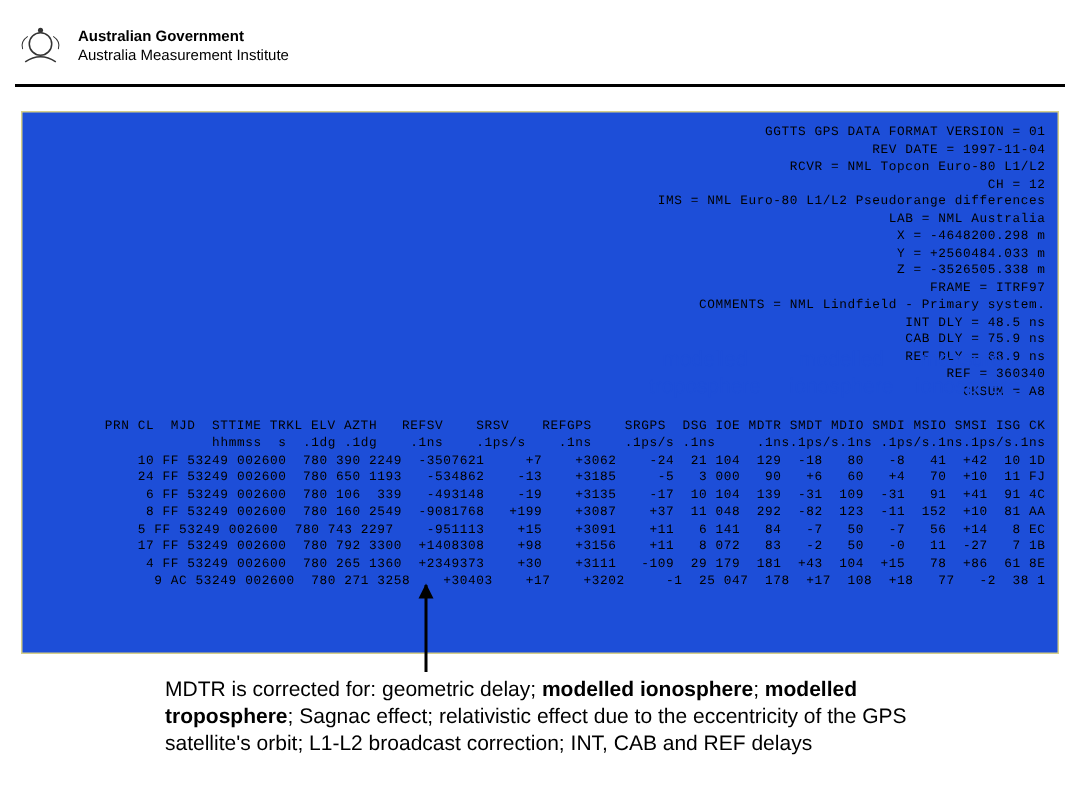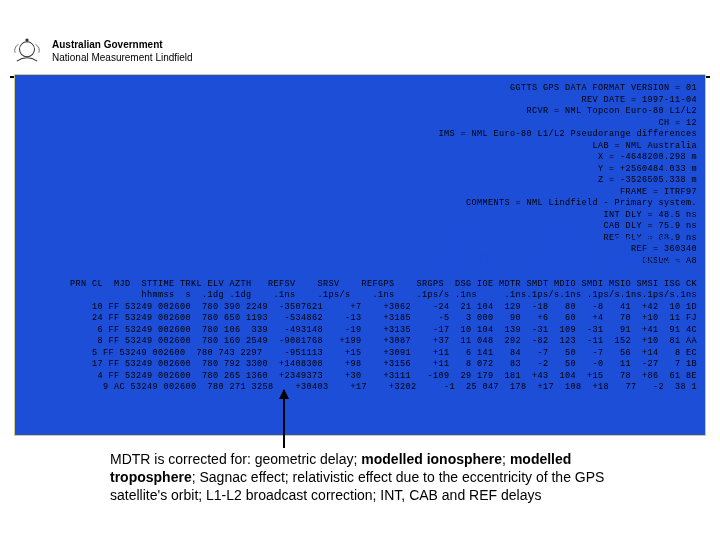--- a/index.html
+++ b/index.html
@@ -19,21 +19,20 @@
   }
   .header {
     position: absolute;
     left: 10px;
     top: 6px;
     width: 700px;
     height: 50px;
     border-bottom: 2px solid #000;
     display: flex;
     align-items: center;
-    margin-top: 20px;
   }
   .crest {
     width: 34px;
     height: 34px;
     margin-right: 8px;
     display: inline-block;
   }
   .gov-text {
     display: inline-block;
     font-size: 10px;
@@ -127,21 +126,21 @@
       <svg viewBox="0 0 100 100" width="34" height="34">
         <circle cx="50" cy="45" r="22" fill="none" stroke="#333" stroke-width="3"></circle>
         <path d="M20 80 Q50 60 80 80" fill="none" stroke="#333" stroke-width="3"></path>
         <path d="M15 55 Q10 40 25 30" fill="none" stroke="#333" stroke-width="2"></path>
         <path d="M85 55 Q90 40 75 30" fill="none" stroke="#333" stroke-width="2"></path>
         <circle cx="50" cy="18" r="5" fill="#333"></circle>
       </svg>
     </span>
     <span class="gov-text">
       <b>Australian Government</b><br>
-      <span>National Measurement Lindfield</span>
+      <span>Australia Measurement Institute</span>
     </span>
   </div>
 
   <div class="pre-box">
     <pre id="file-pre">GGTTS GPS DATA FORMAT VERSION = 01
 REV DATE = 1997-11-04
 RCVR = NML Topcon Euro-80 L1/L2
 CH = 12
 IMS = NML Euro-80 L1/L2 Pseudorange differences
 LAB = NML Australia

